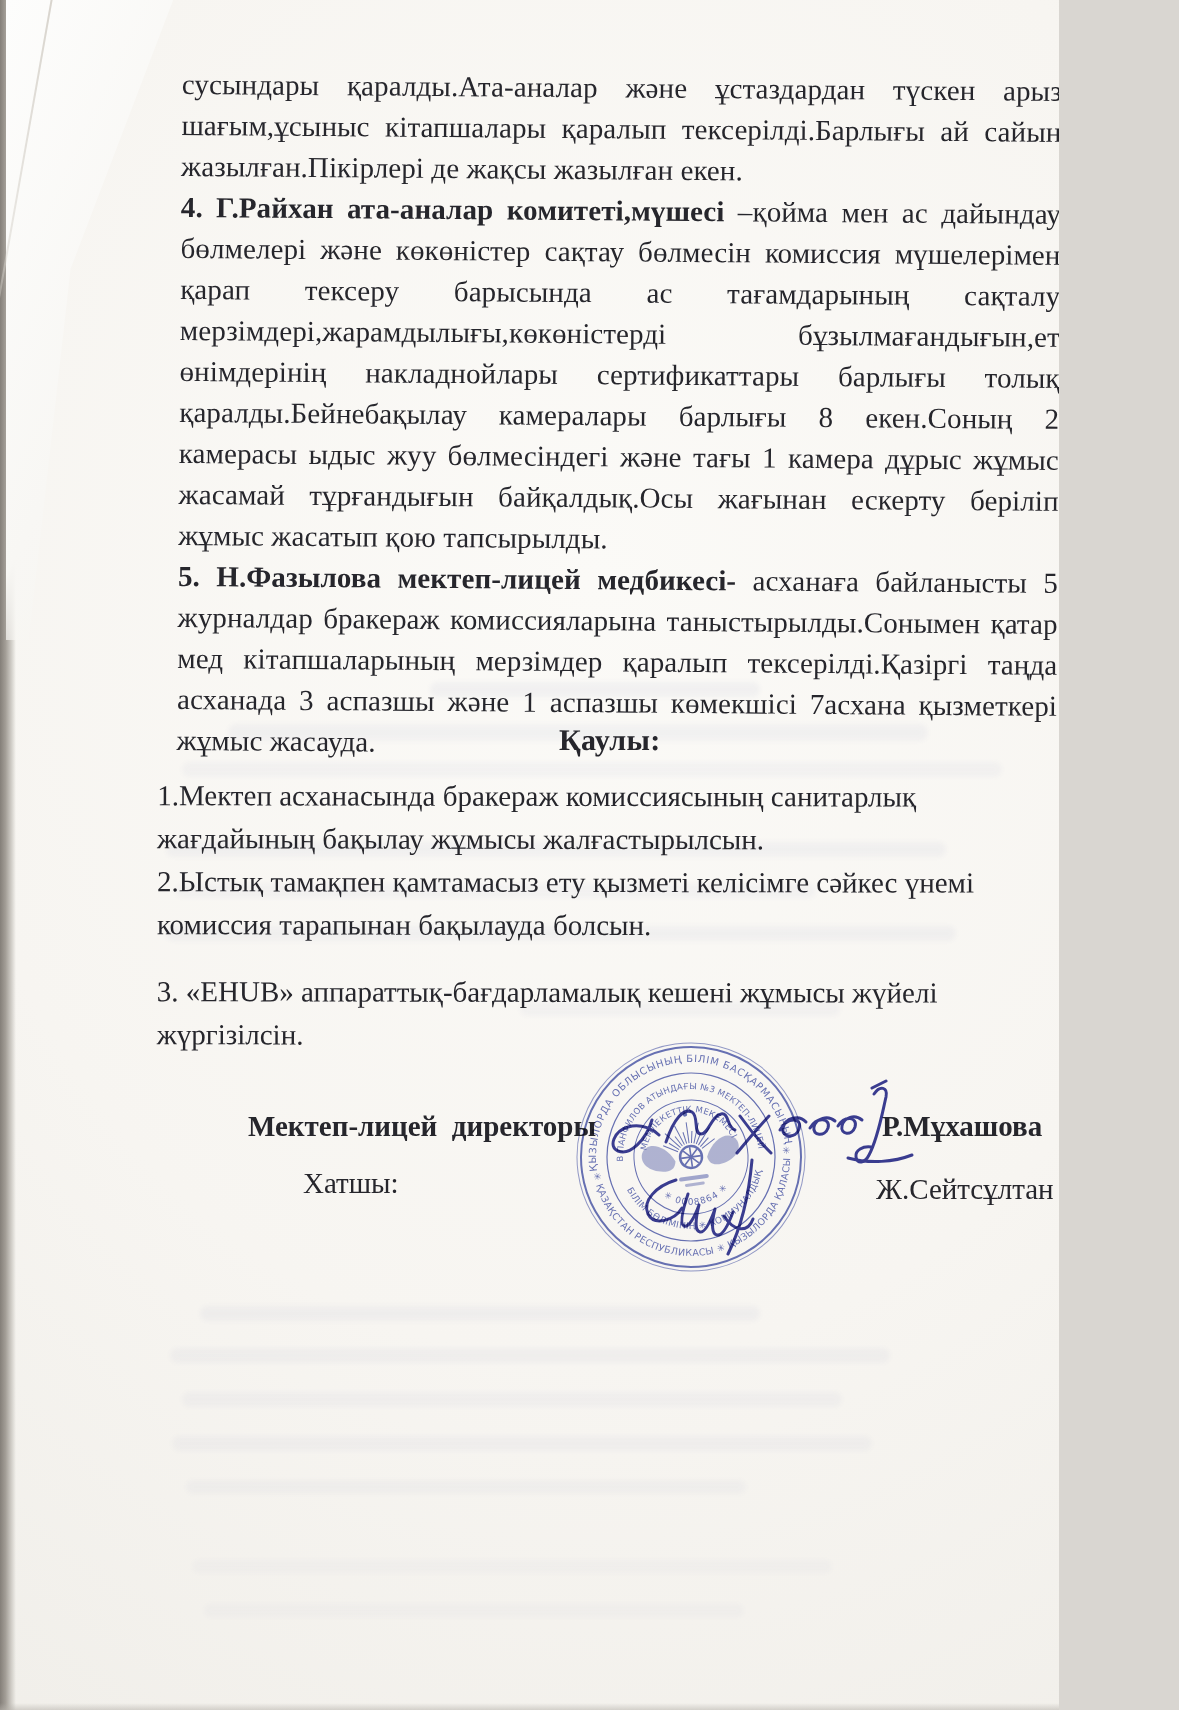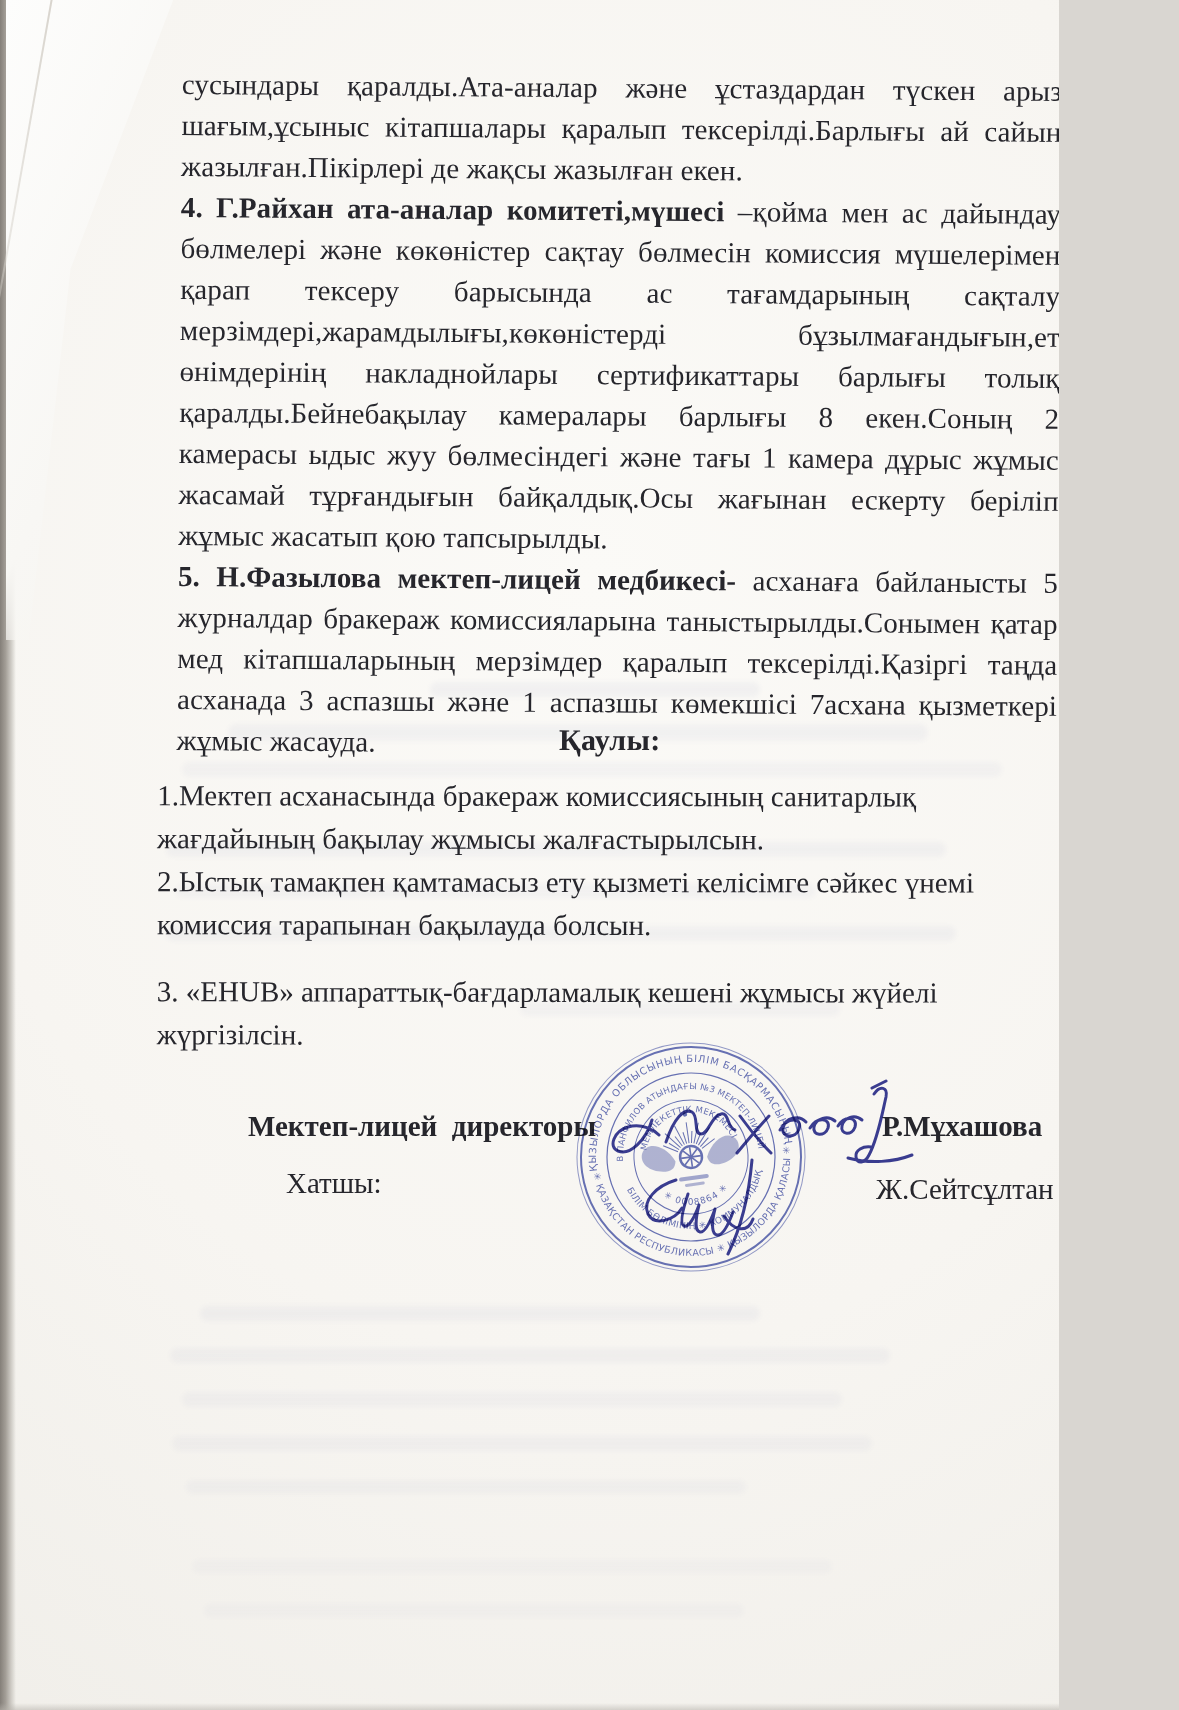--- a/index.html
+++ b/index.html
@@ -78,21 +78,21 @@
 
   <div class="resolution">
     <h3>Қаулы:</h3>
     <p>1.Мектеп асханасында бракераж комиссиясының санитарлық жағдайының бақылау жұмысы жалғастырылсын.</p>
     <p>2.Ыстық тамақпен қамтамасыз ету қызметі келісімге сәйкес үнемі комиссия тарапынан бақылауда болсын.</p>
     <p class="res-3">3. «EHUB» аппараттық-бағдарламалық кешені жұмысы  жүйелі жүргізілсін.</p>
   </div>
 
   <div class="sig-label bold" style="left:248px;top:1110px;">Мектеп-лицей  директоры</div>
   <div class="sig-name bold" style="left:882px;top:1110px;">Р.Мұхашова</div>
-  <div class="sig-label" style="left:286px;top:1167px;">Хатшы:</div>
+  <div class="sig-label" style="left:303px;top:1167px;">Хатшы:</div>
   <div class="sig-name" style="left:876px;top:1173px;">Ж.Сейтсұлтан</div>
 
   <svg class="stamp-svg" width="270" height="270" viewBox="0 0 270 270">
     <g transform="rotate(-8 135 135)" opacity="0.78">
       <circle cx="135" cy="135" r="114" fill="none" stroke="#3f4da8" stroke-width="1" opacity=".7"></circle>
       <circle cx="135" cy="135" r="110" fill="none" stroke="#3f4da8" stroke-width="2"></circle>
       <circle cx="135" cy="135" r="84" fill="none" stroke="#3f4da8" stroke-width="1.2"></circle>
       <circle cx="135" cy="135" r="57" fill="none" stroke="#3f4da8" stroke-width="1"></circle>
 
       <defs>

